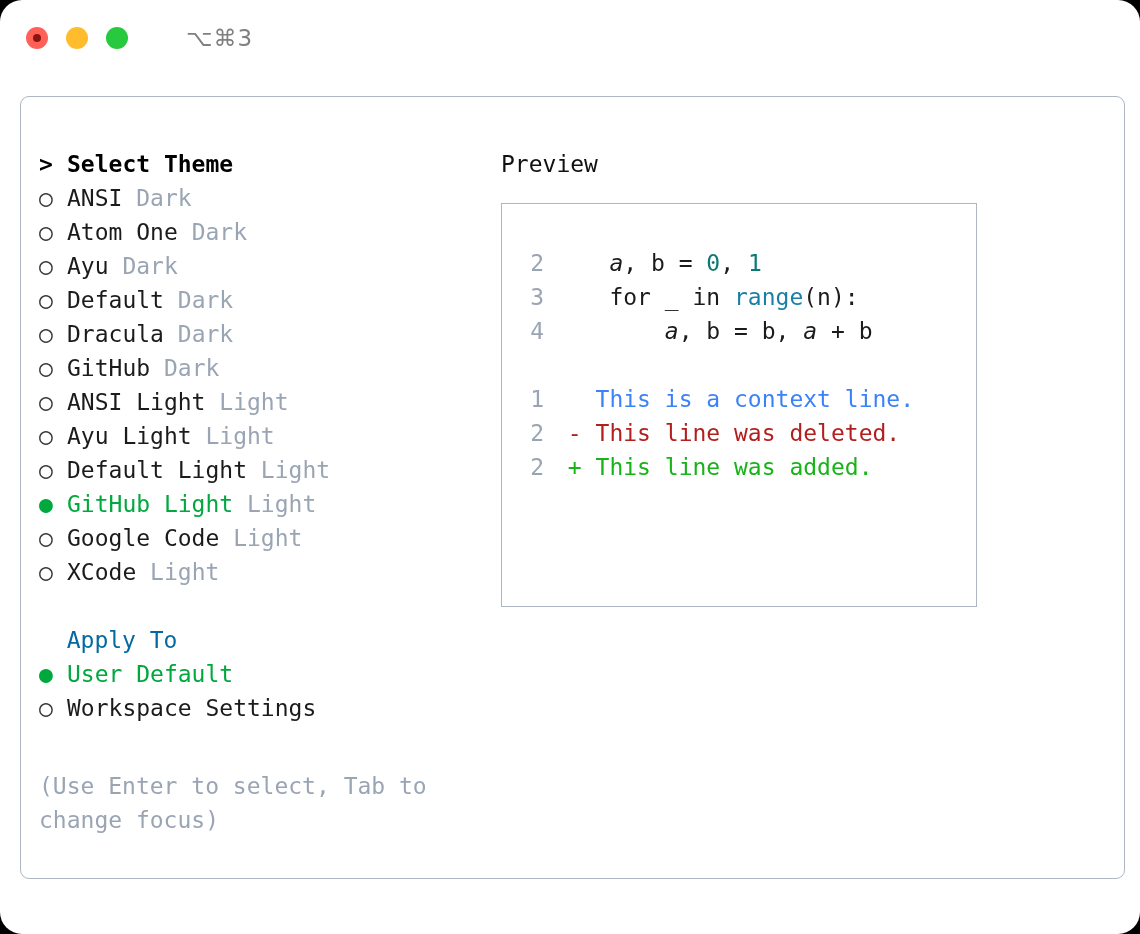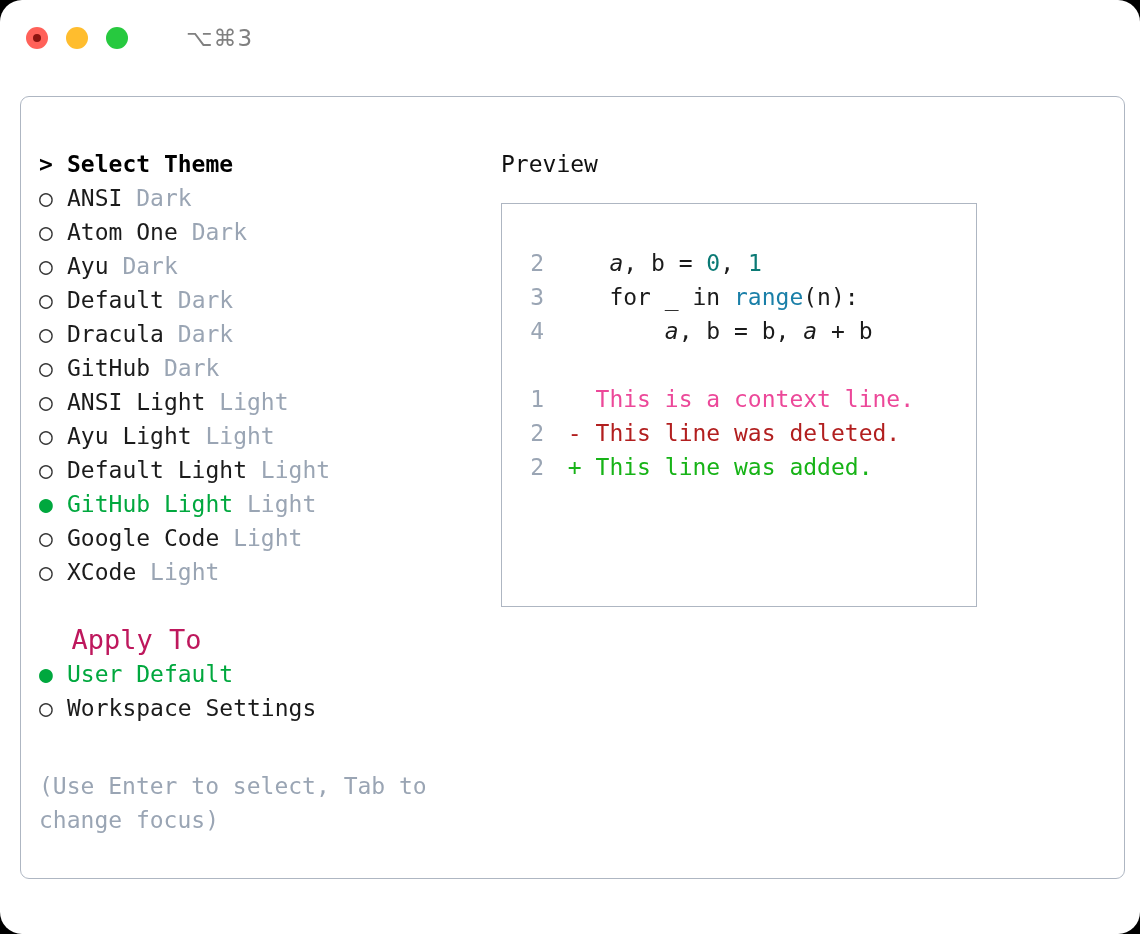--- a/index.html
+++ b/index.html
@@ -114,24 +114,24 @@
     font-weight: bold;
     color: #000000;
   }
   .name { color: #1b1b1b; margin-top: 8px; }
   .name.sel { color: #00a83e; }
   .bullet.sel { color: #00a83e; }
   .bullet.unsel { color: #3a3a3a; }
   .suffix { color: #9aa5b4; }
 
   .section-head {
-    font-size: 27px;
-    line-height: 34px;
-    white-space: pre;
-    color: #be185d;
+    font-size: 23px;
+    line-height: 34px;
+    white-space: pre;
+    color: #0369a1;
   }
 
   .spacer-row { height: 34px; }
 
   .hint {
     margin-top: 44px;
     font-size: 23px;
     line-height: 34px;
     color: #9aa5b4;
     width: 400px;
@@ -165,21 +165,21 @@
     width: 24px;
     text-align: right;
     color: #9aa5b4;
     margin-right: 10px;
   }
   .kw   { color: #1b1b1b; }
   .fn   { color: #a3151b; }
   .num  { color: #0b7a75; }
   .bi   { color: #1a7fa8; }
   .var  { color: #1b1b1b; font-style: italic; }
-  .ctx  { color: #ec4899; }
+  .ctx  { color: #3b82f6; }
   .del  { color: #b21f1f; }
   .add  { color: #17b317; }
   .blank-line { height: 34px; }
 </style>
 </head>
 <body>
 
 <div class="window">
 
   <div class="titlebar">

